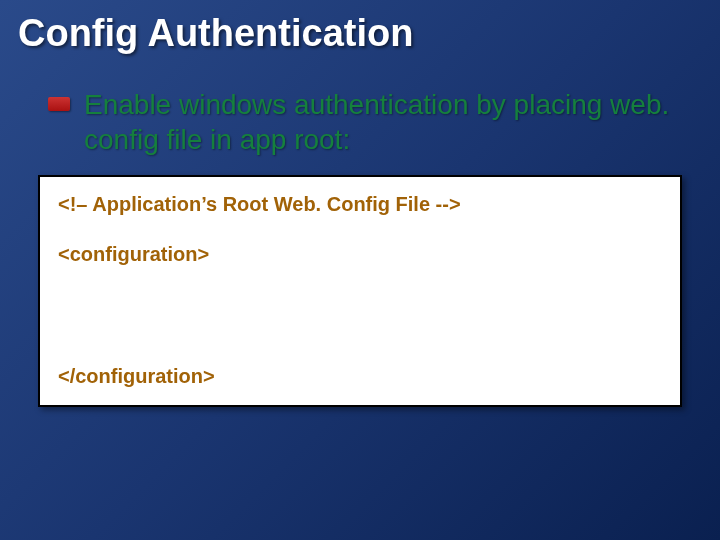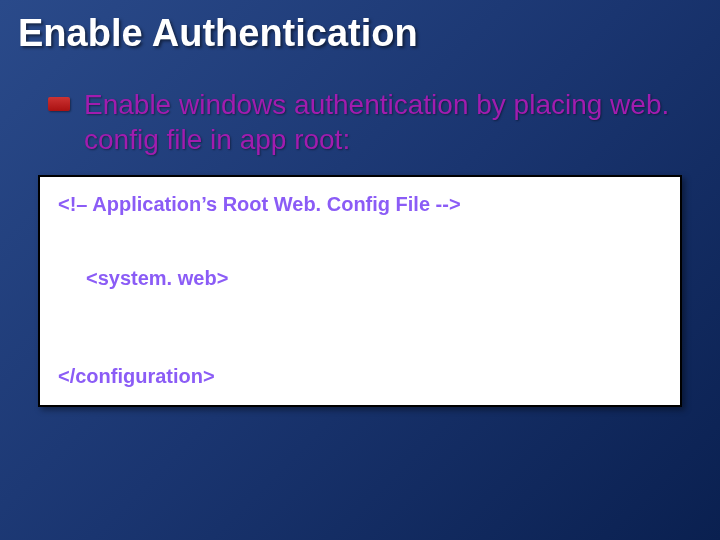--- a/index.html
+++ b/index.html
@@ -27,54 +27,54 @@
     width: 22px;
     height: 14px;
     margin-top: 10px;
     margin-right: 14px;
     flex-shrink: 0;
     background: linear-gradient(to bottom, #cc3333 0%, #aa1111 100%);
     border-radius: 2px;
     box-shadow: 1px 1px 2px rgba(0,0,0,0.4);
   }
   .bullet-text {
-    color: #a21caf;
+    color: #15803d;
     font-size: 28px;
     line-height: 1.25;
     text-shadow: 1px 1px 2px rgba(0,0,0,0.4);
   }
   .code-box {
     background: #ffffff;
     border: 2px solid #000000;
     margin: 18px 38px 0 38px;
     padding: 14px 18px 16px 18px;
     box-shadow: 3px 3px 6px rgba(0,0,0,0.4);
   }
   .code-line {
-    color: #8b5cf6;
+    color: #a16207;
     font-size: 20px;
     font-weight: bold;
     line-height: 1.3;
   }
   .code-blank { height: 24px; }
   .indent-1 { padding-left: 28px; }
   .indent-2 { padding-left: 54px; }
 </style>
 </head>
 <body>
 
-<div class="title">Enable Authentication</div>
+<div class="title">Config Authentication</div>
 
 <div class="bullet-row">
   <div class="bullet-icon"></div>
   <div class="bullet-text">Enable windows authentication by placing web. config file in app root:</div>
 </div>
 
 <div class="code-box">
   <div class="code-line">&lt;!– Application’s Root Web. Config File --&gt;</div>
   <div class="code-blank"></div>
+  <div class="code-line">&lt;configuration&gt;</div>
   <div class="code-blank"></div>
-  <div class="code-line indent-1">&lt;system. web&gt;</div>
   <div class="code-blank"></div>
   <div class="code-blank"></div>
   <div class="code-blank"></div>
   <div class="code-line">&lt;/configuration&gt;</div>
 </div>
 
 </body></html>

